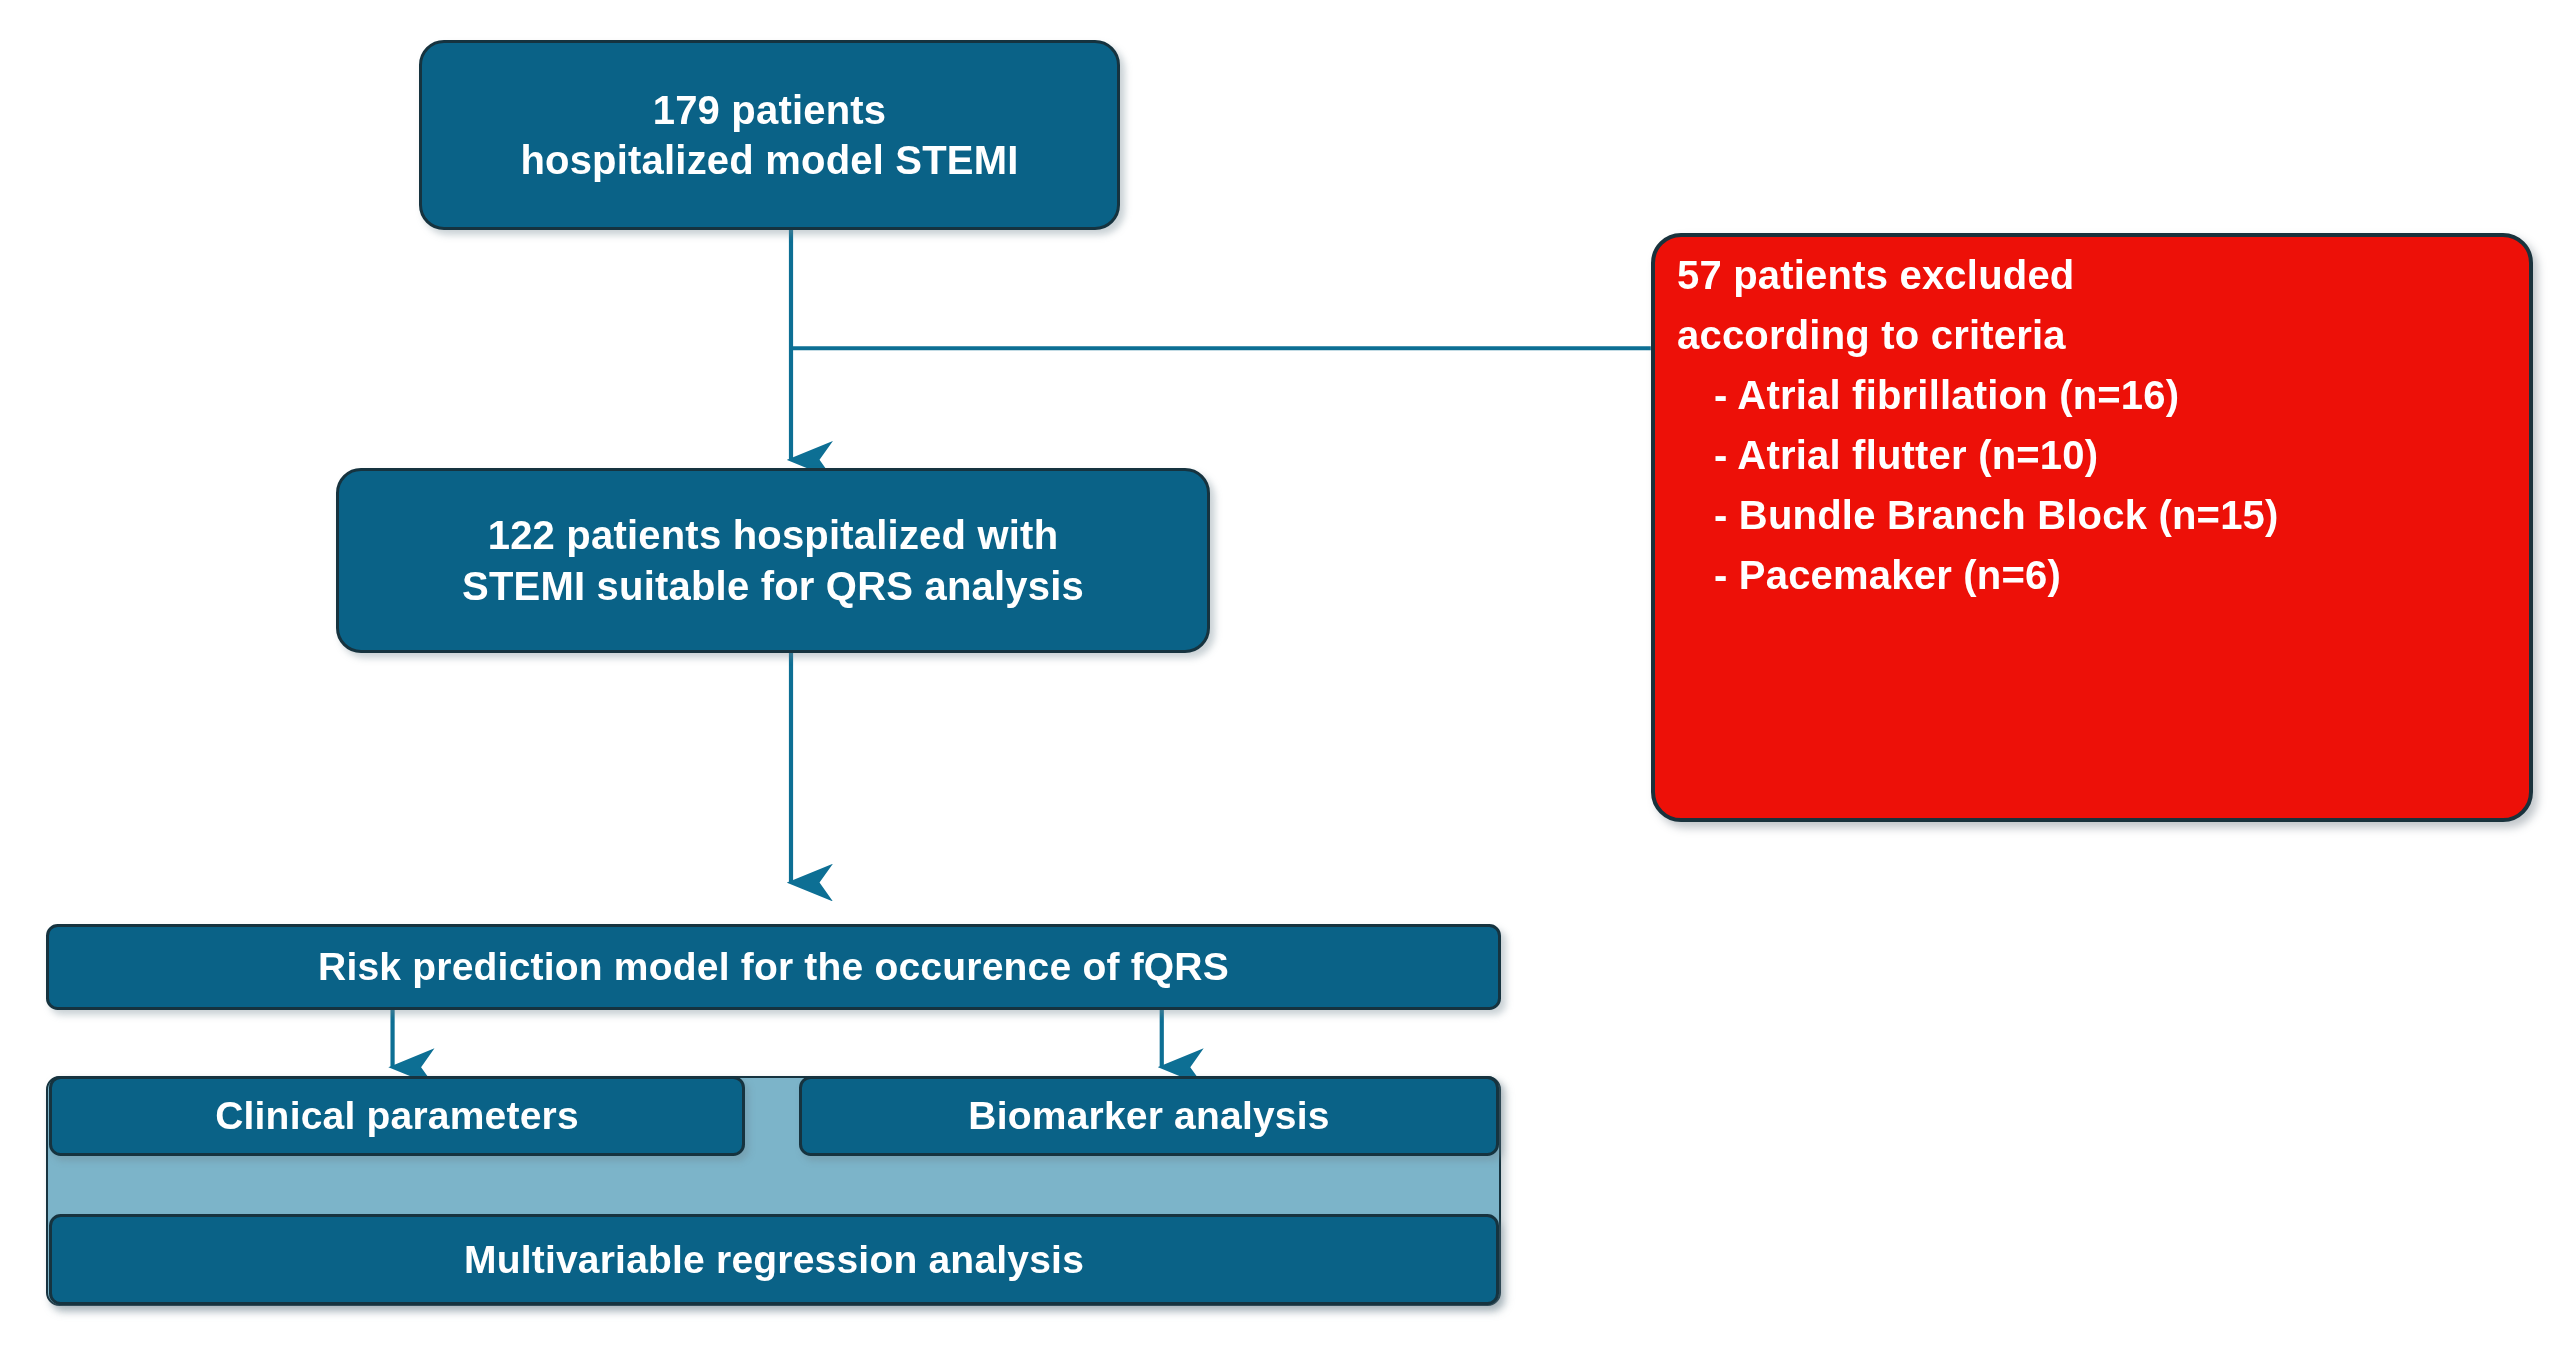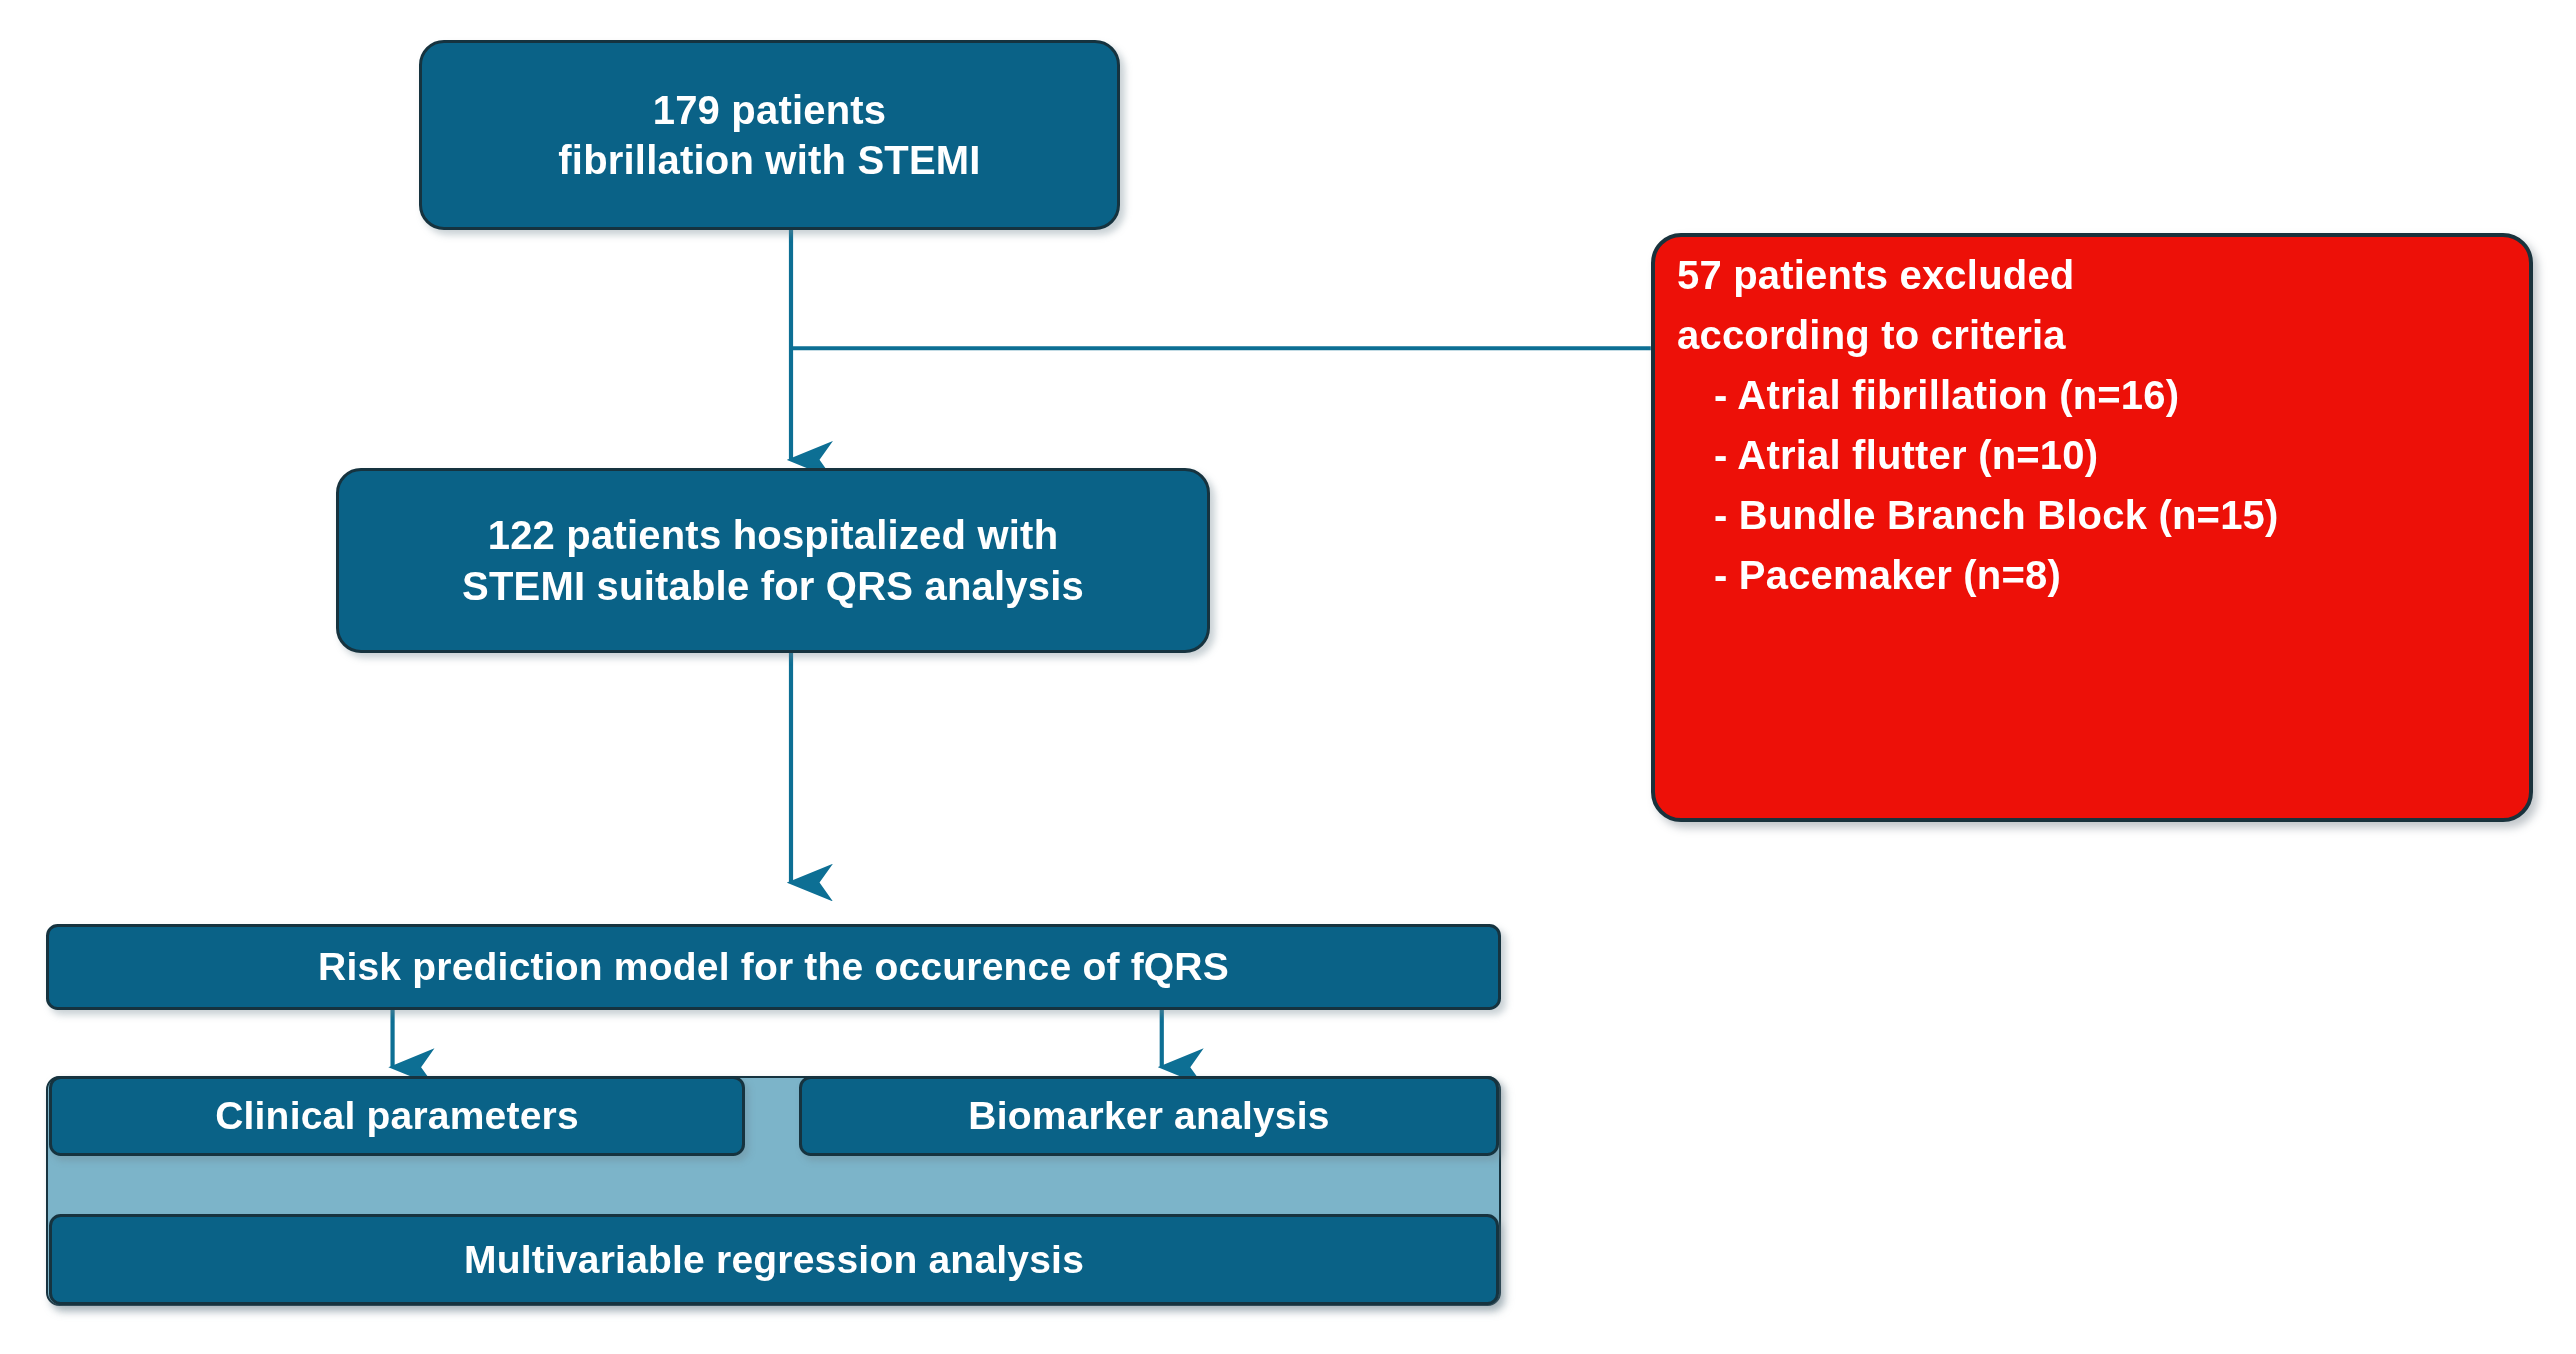--- a/index.html
+++ b/index.html
@@ -127,39 +127,39 @@
     <path d="M 943 778 L 943 1052" stroke="#0d6f94" stroke-width="5" fill="none" marker-end="url(#arrowhead)"></path>
 
     <path d="M 468 1165 L 468 1272" stroke="#0d6f94" stroke-width="5" fill="none" marker-end="url(#arrowhead)"></path>
 
     <path d="M 1385 1165 L 1385 1272" stroke="#0d6f94" stroke-width="5" fill="none" marker-end="url(#arrowhead)"></path>
   </svg>
 
   <div class="node" id="box-enrolled">
     <div class="lines">
       <div>179 patients</div>
-      <div>fibrillation with STEMI</div>
+      <div>hospitalized model STEMI</div>
     </div>
   </div>
 
   <div class="node" id="box-suitable">
     <div class="lines">
       <div>122 patients hospitalized with</div>
       <div>STEMI suitable for QRS analysis</div>
     </div>
   </div>
 
   <div class="node" id="box-excluded">
     <div class="lines">
       <div>57 patients excluded</div>
       <div>according to criteria</div>
       <div class="bullet">- Atrial fibrillation (n=16)</div>
       <div class="bullet">- Atrial flutter (n=10)</div>
       <div class="bullet">- Bundle Branch Block (n=15)</div>
-      <div class="bullet">- Pacemaker (n=8)</div>
+      <div class="bullet">- Pacemaker (n=6)</div>
     </div>
   </div>
 
   <div class="node" id="box-riskmodel">
     <div class="lines">
       <div>Risk prediction model for the occurence of fQRS</div>
     </div>
   </div>
 
   <div id="panel-analysis"></div>

